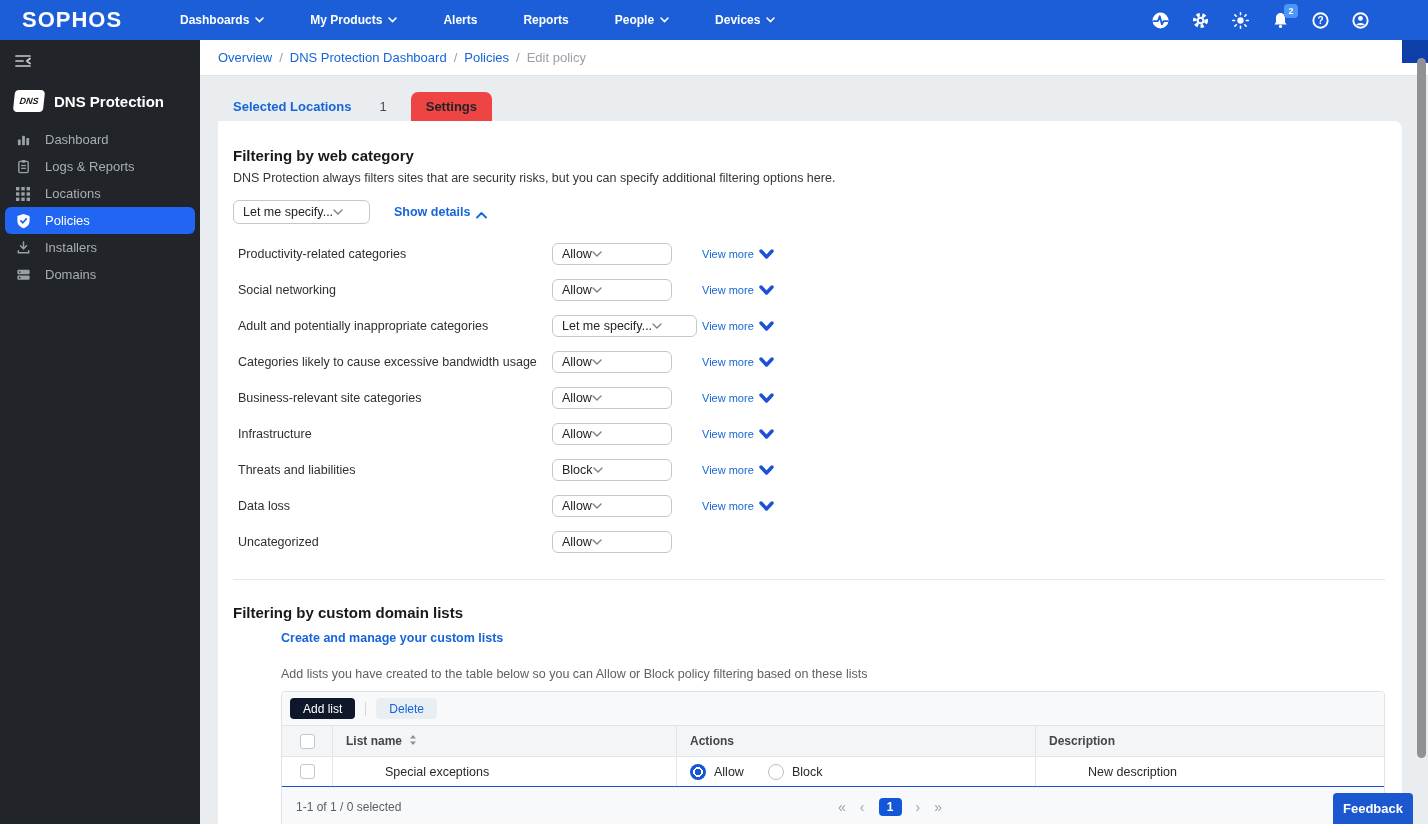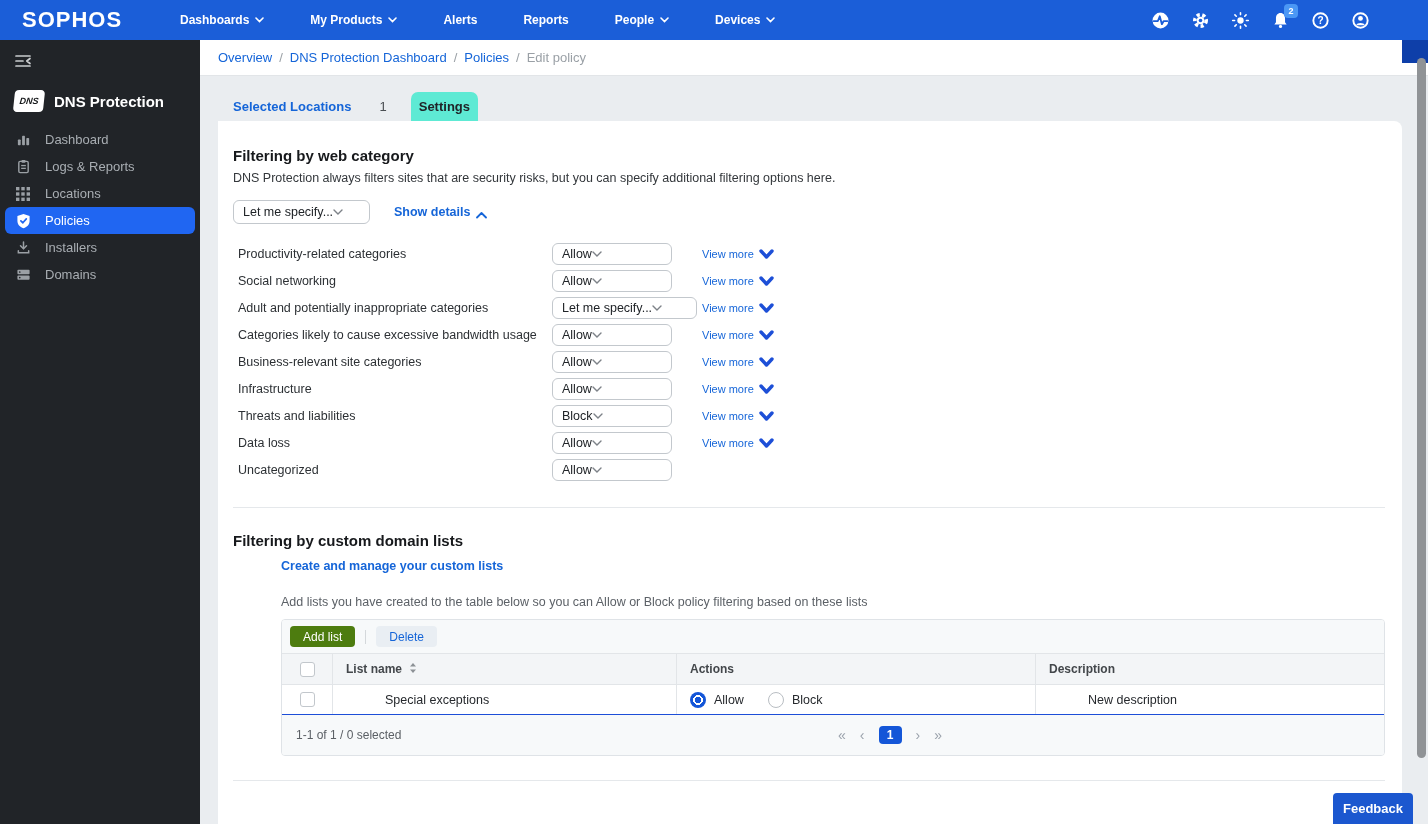--- a/index.html
+++ b/index.html
@@ -30,53 +30,53 @@
   .content { position:absolute; top:40px; left:200px; width:1228px; height:784px; }
   .breadcrumb-bar { height:36px; background:#fff; border-bottom:1px solid #e2e5e8; display:flex; align-items:center; padding-left:18px; font-size:13px; }
   .crumb { color:#1565d8; cursor:pointer; }
   .crumb-sep { color:#9aa0a6; margin:0 7px; }
   .crumb-current { color:#9aa0a6; }
 
   .tab-row { display:flex; align-items:flex-end; margin:16px 0 0 15px; height:29px; }
   .tab { display:flex; align-items:center; height:29px; padding:0 18px; font-size:13px; cursor:pointer; }
   .tab.inactive { color:#1565d8; font-weight:700; gap:28px; }
   .tab .count { color:#4a4e52; font-weight:400; }
-  .tab.active { background:#5eead4; color:#202428; font-weight:700; border-radius:7px 7px 0 0; margin-left:6px; padding:0 8px; }
+  .tab.active { background:#ef4444; color:#202428; font-weight:700; border-radius:7px 7px 0 0; margin-left:6px; padding:0 15px; }
 
   .panel { background:#fff; border-radius:0 8px 8px 8px; margin-left:18px; width:1184px; height:740px; padding:26px 17px 0 15px; overflow:hidden; }
 
   h2.section-title { font-size:15px; font-weight:700; color:#17191c; }
   .section-desc { font-size:12.5px; color:#33373b; margin-top:7px; }
 
   .controls-row { display:flex; align-items:center; margin-top:15px; gap:24px; }
   .select { background:#fff; border:1px solid #c3c8cd; border-radius:6px; height:22px; width:120px; display:flex; align-items:center; padding:0 9px; font-size:12.5px; color:#202428; cursor:pointer; }
   .select.mode { width:137px; height:24px; }
   .select.wide { width:145px; }
   .link { color:#1565d8; cursor:pointer; }
   .show-details { display:flex; align-items:flex-end; gap:6px; font-size:12.5px; font-weight:700; }
 
   .cat-rows { margin-top:16px; }
-  .cat-row { display:flex; align-items:center; height:27px; padding-left:5px; }
+  .cat-row { display:flex; align-items:center; height:27px; padding-left:5px;margin-top:9px; }
   .cat-label { width:314px; font-size:12.5px; color:#2c3034; }
   .view-more { display:flex; align-items:center; gap:5px; margin-left:30px; font-size:11px; font-weight:400; color:#1565d8; cursor:pointer; }
 
   .hr { border-top:1px solid #e5e8eb; margin-top:24px; }
 
   .toggle-row { display:flex; align-items:center; gap:11px; margin-top:16px; margin-left:9px; }
   .toggle { width:31px; height:17px; border-radius:9px; position:relative; cursor:pointer; flex:0 0 auto; }
   .toggle.on { background:#1f63e8; }
   .knob { position:absolute; top:1.5px; width:14px; height:14px; border-radius:50%; background:#fff; box-shadow:0 1px 2px rgba(0,0,0,.25); }
   .toggle.on .knob { right:2px; }
   .toggle-label { font-size:12.5px; color:#26292d; }
   .manage-link { margin:10px 0 0 48px; font-size:12.5px; font-weight:700; }
   .helper-text { margin:22px 0 0 48px; font-size:12.5px; color:#5c6167; }
 
   .list-table { margin:10px 0 0 48px; width:1104px; border:1px solid #dfe3e7; border-radius:4px; overflow:hidden; }
   .table-toolbar { background:#f7f9fa; display:flex; align-items:center; padding:6px 8px; gap:10px; }
-  .btn-primary { background:#4d7c0f; color:#fff; border:none; border-radius:4px; height:21px; padding:0 13px; font-size:12px; font-weight:400; font-family:inherit; cursor:pointer; }
+  .btn-primary { background:#0f172a; color:#fff; border:none; border-radius:4px; height:21px; padding:0 13px; font-size:12px; font-weight:400; font-family:inherit; cursor:pointer; }
   .toolbar-sep { width:1px; height:14px; background:#d4d8db; }
   .btn-secondary { background:#e9eef3; color:#1565d8; border:none; border-radius:4px; height:21px; padding:0 13px; font-size:12px; font-family:inherit; cursor:pointer; }
   .thead, .trow { display:flex; align-items:stretch; border-top:1px solid #e2e5e8; }
   .thead { background:#f3f5f7; height:31px; }
   .trow { background:#fff; height:30px; }
   .cell { display:flex; align-items:center; border-left:1px solid #e2e5e8; padding-left:13px; }
   .cell:first-child { border-left:none; justify-content:center; padding-left:0; }
   .col-check { width:50px; }
   .col-name { width:344px; }
   .col-actions { width:359px; }

